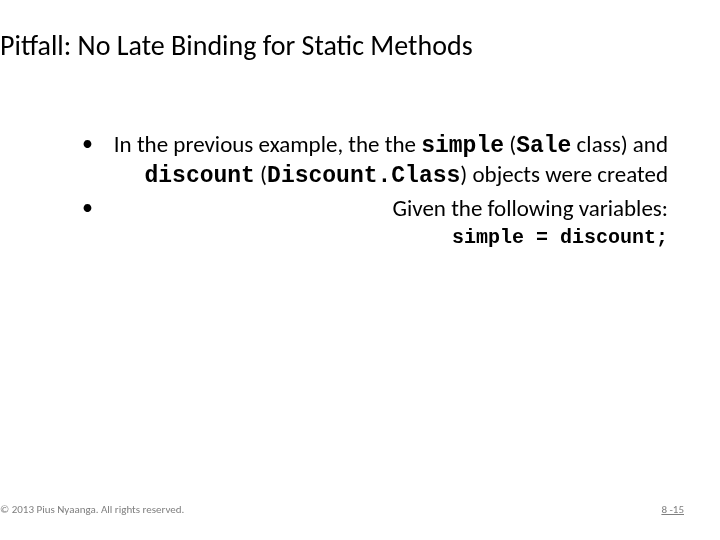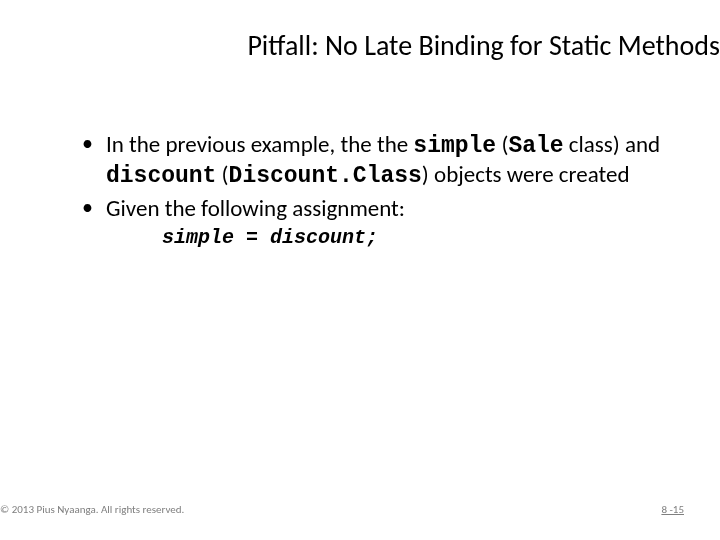--- a/index.html
+++ b/index.html
@@ -15,32 +15,33 @@
     width: 720px;
     height: 540px;
     position: relative;
     box-sizing: border-box;
   }
   .title {
     position: absolute;
     top: 28px;
     left: 0;
     right: 0;
-    text-align: right;
+    text-align: left;
     font-size: 28px;
     font-weight: 400;
     color: #000;
   }
   .body {
     position: absolute;
     top: 130px;
     left: 78px;
     right: 52px;
     font-size: 23px;
     line-height: 1.22;
+    text-align: right;
   }
   ul.top {
     list-style: none;
     margin: 0;
     padding: 0;
   }
   ul.top > li {
     position: relative;
     padding-left: 28px;
     margin-bottom: 4px;
@@ -69,21 +70,20 @@
     content: "–";
     position: absolute;
     left: 28px;
     top: 0;
   }
   .code-line {
     font-family: "Courier New", monospace;
     font-weight: bold;
     font-size: 20px;
     margin: 4px 0 4px 56px;
-    font-style: italic;
   }
   code {
     font-family: "Courier New", monospace;
     font-weight: bold;
   }
   .footer-center {
     position: absolute;
     bottom: 24px;
     left: 0;
     right: 0;
@@ -106,21 +106,21 @@
 <div class="slide">
 
   <div class="title">Pitfall:  No Late Binding for Static Methods</div>
 
   <div class="body">
     <ul class="top">
       <li>
         <span>In the previous example, the the </span><code>simple</code><span> (</span><code>Sale</code><span> class) and </span><code>discount</code><span> (</span><code>Discount.Class</code><span>) objects were created</span>
       </li>
       <li>
-        <span>Given the following assignment:</span>
+        <span>Given the following variables:</span>
         <div class="code-line">simple = discount;</div>
         <ul class="sub">
         </ul>
       </li>
     </ul>
   </div>
 
   <div class="footer-center">© 2013 Pius Nyaanga. All rights reserved.</div>
   <div class="footer-right">8 -15</div>
 

